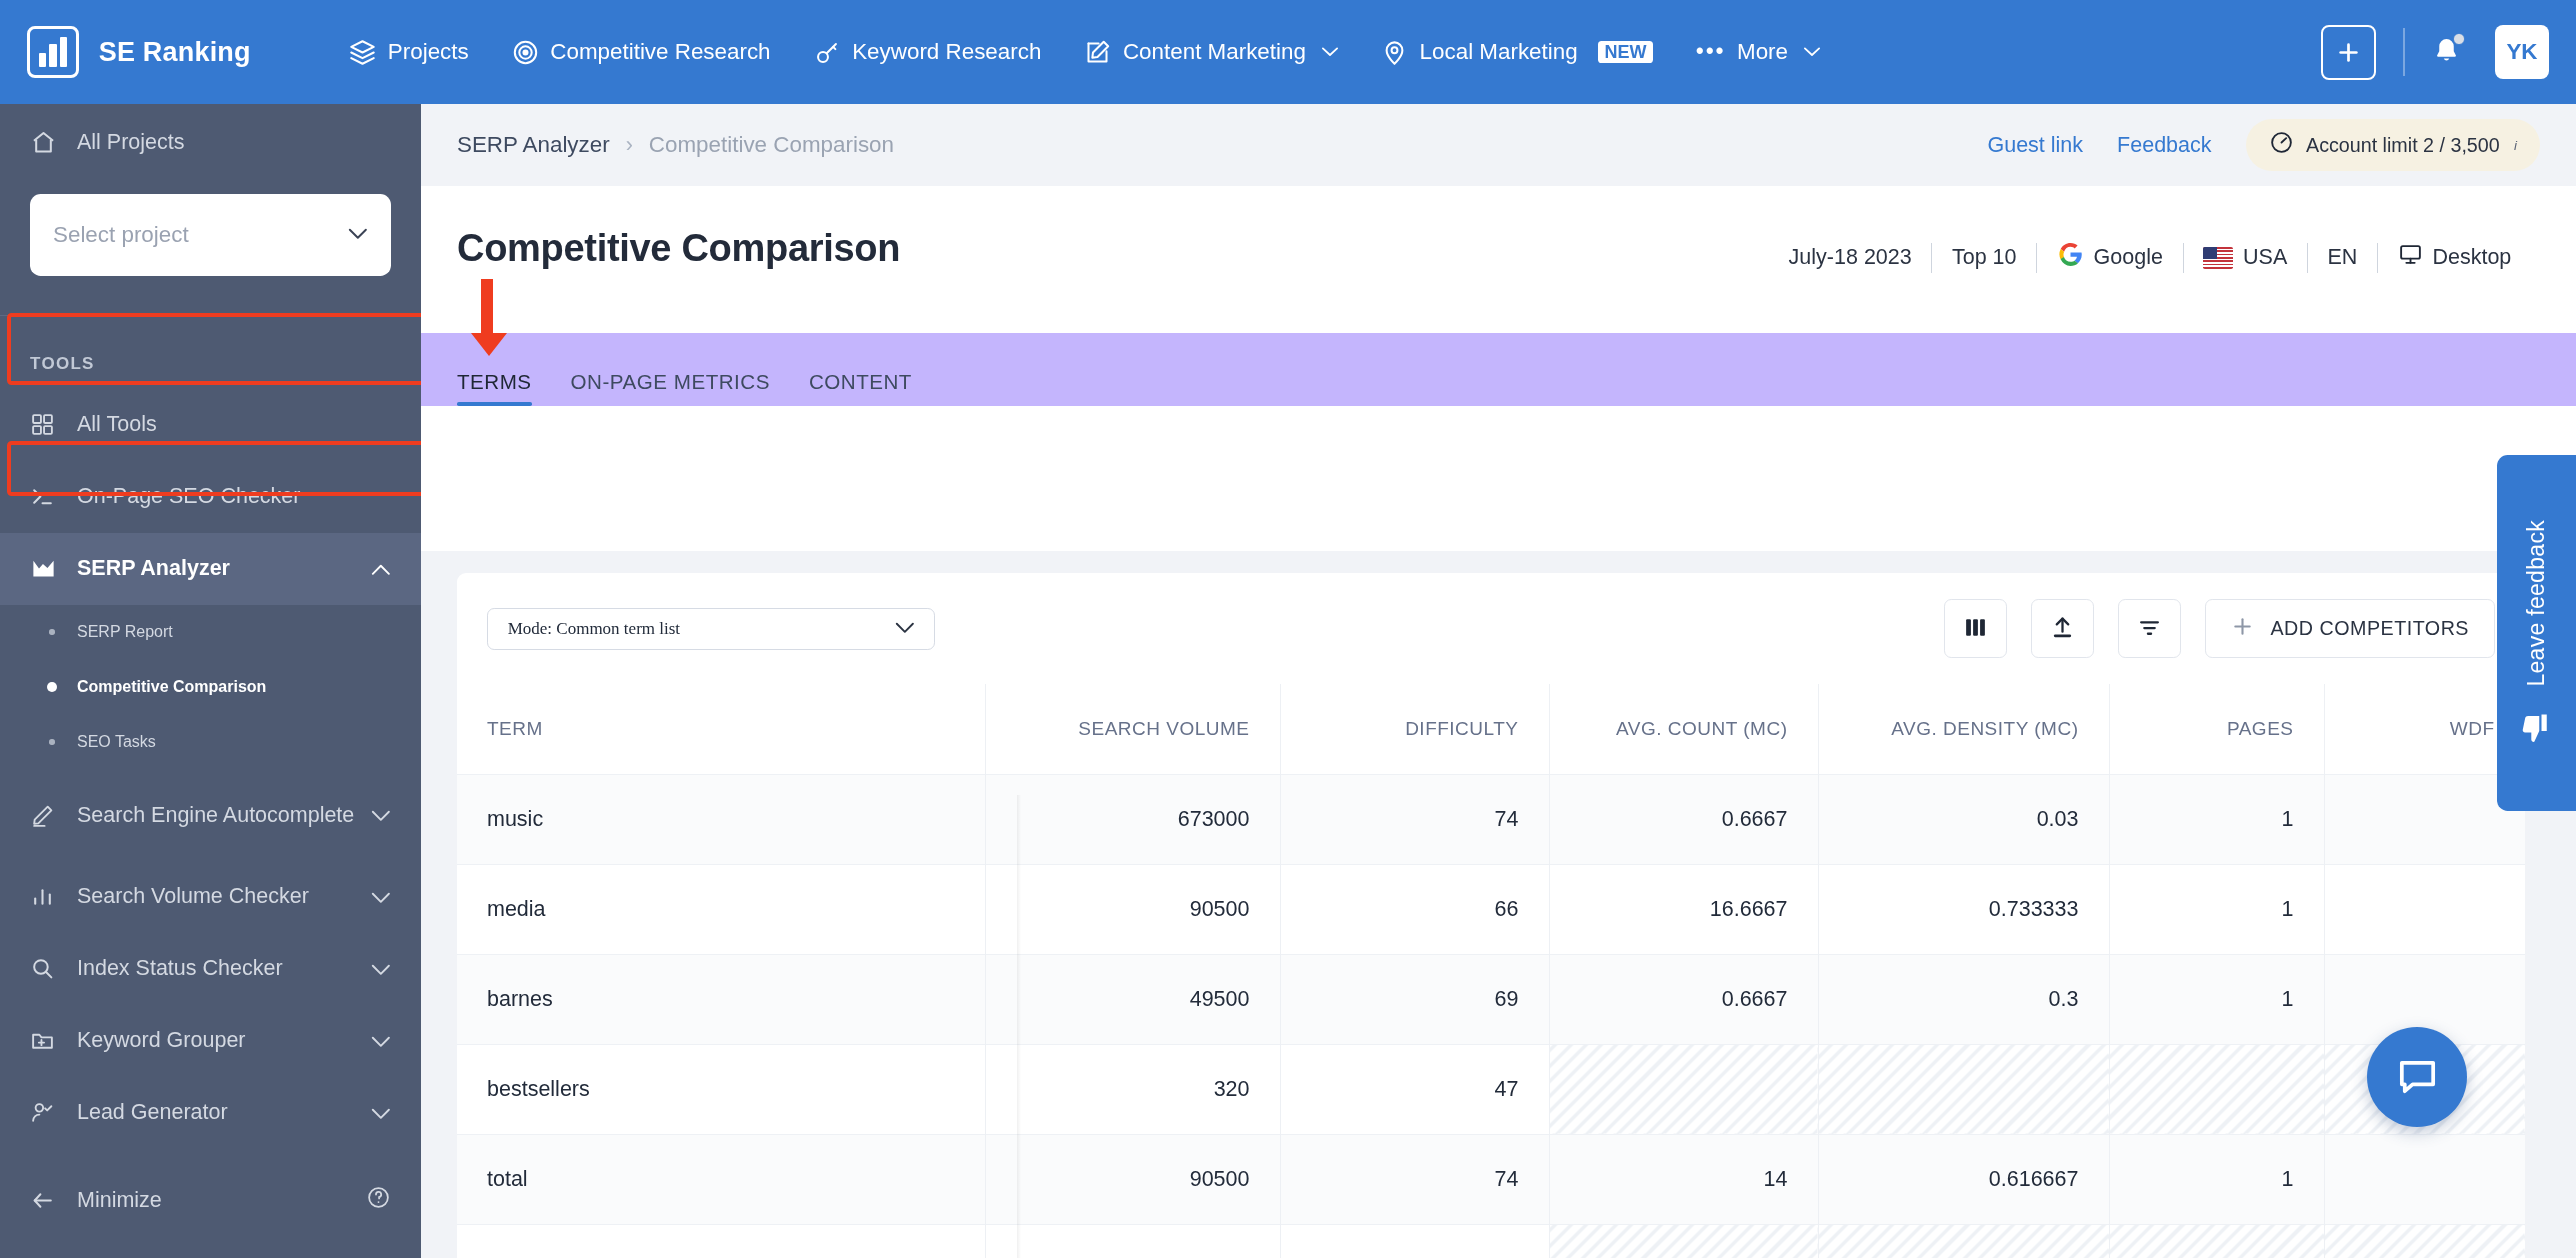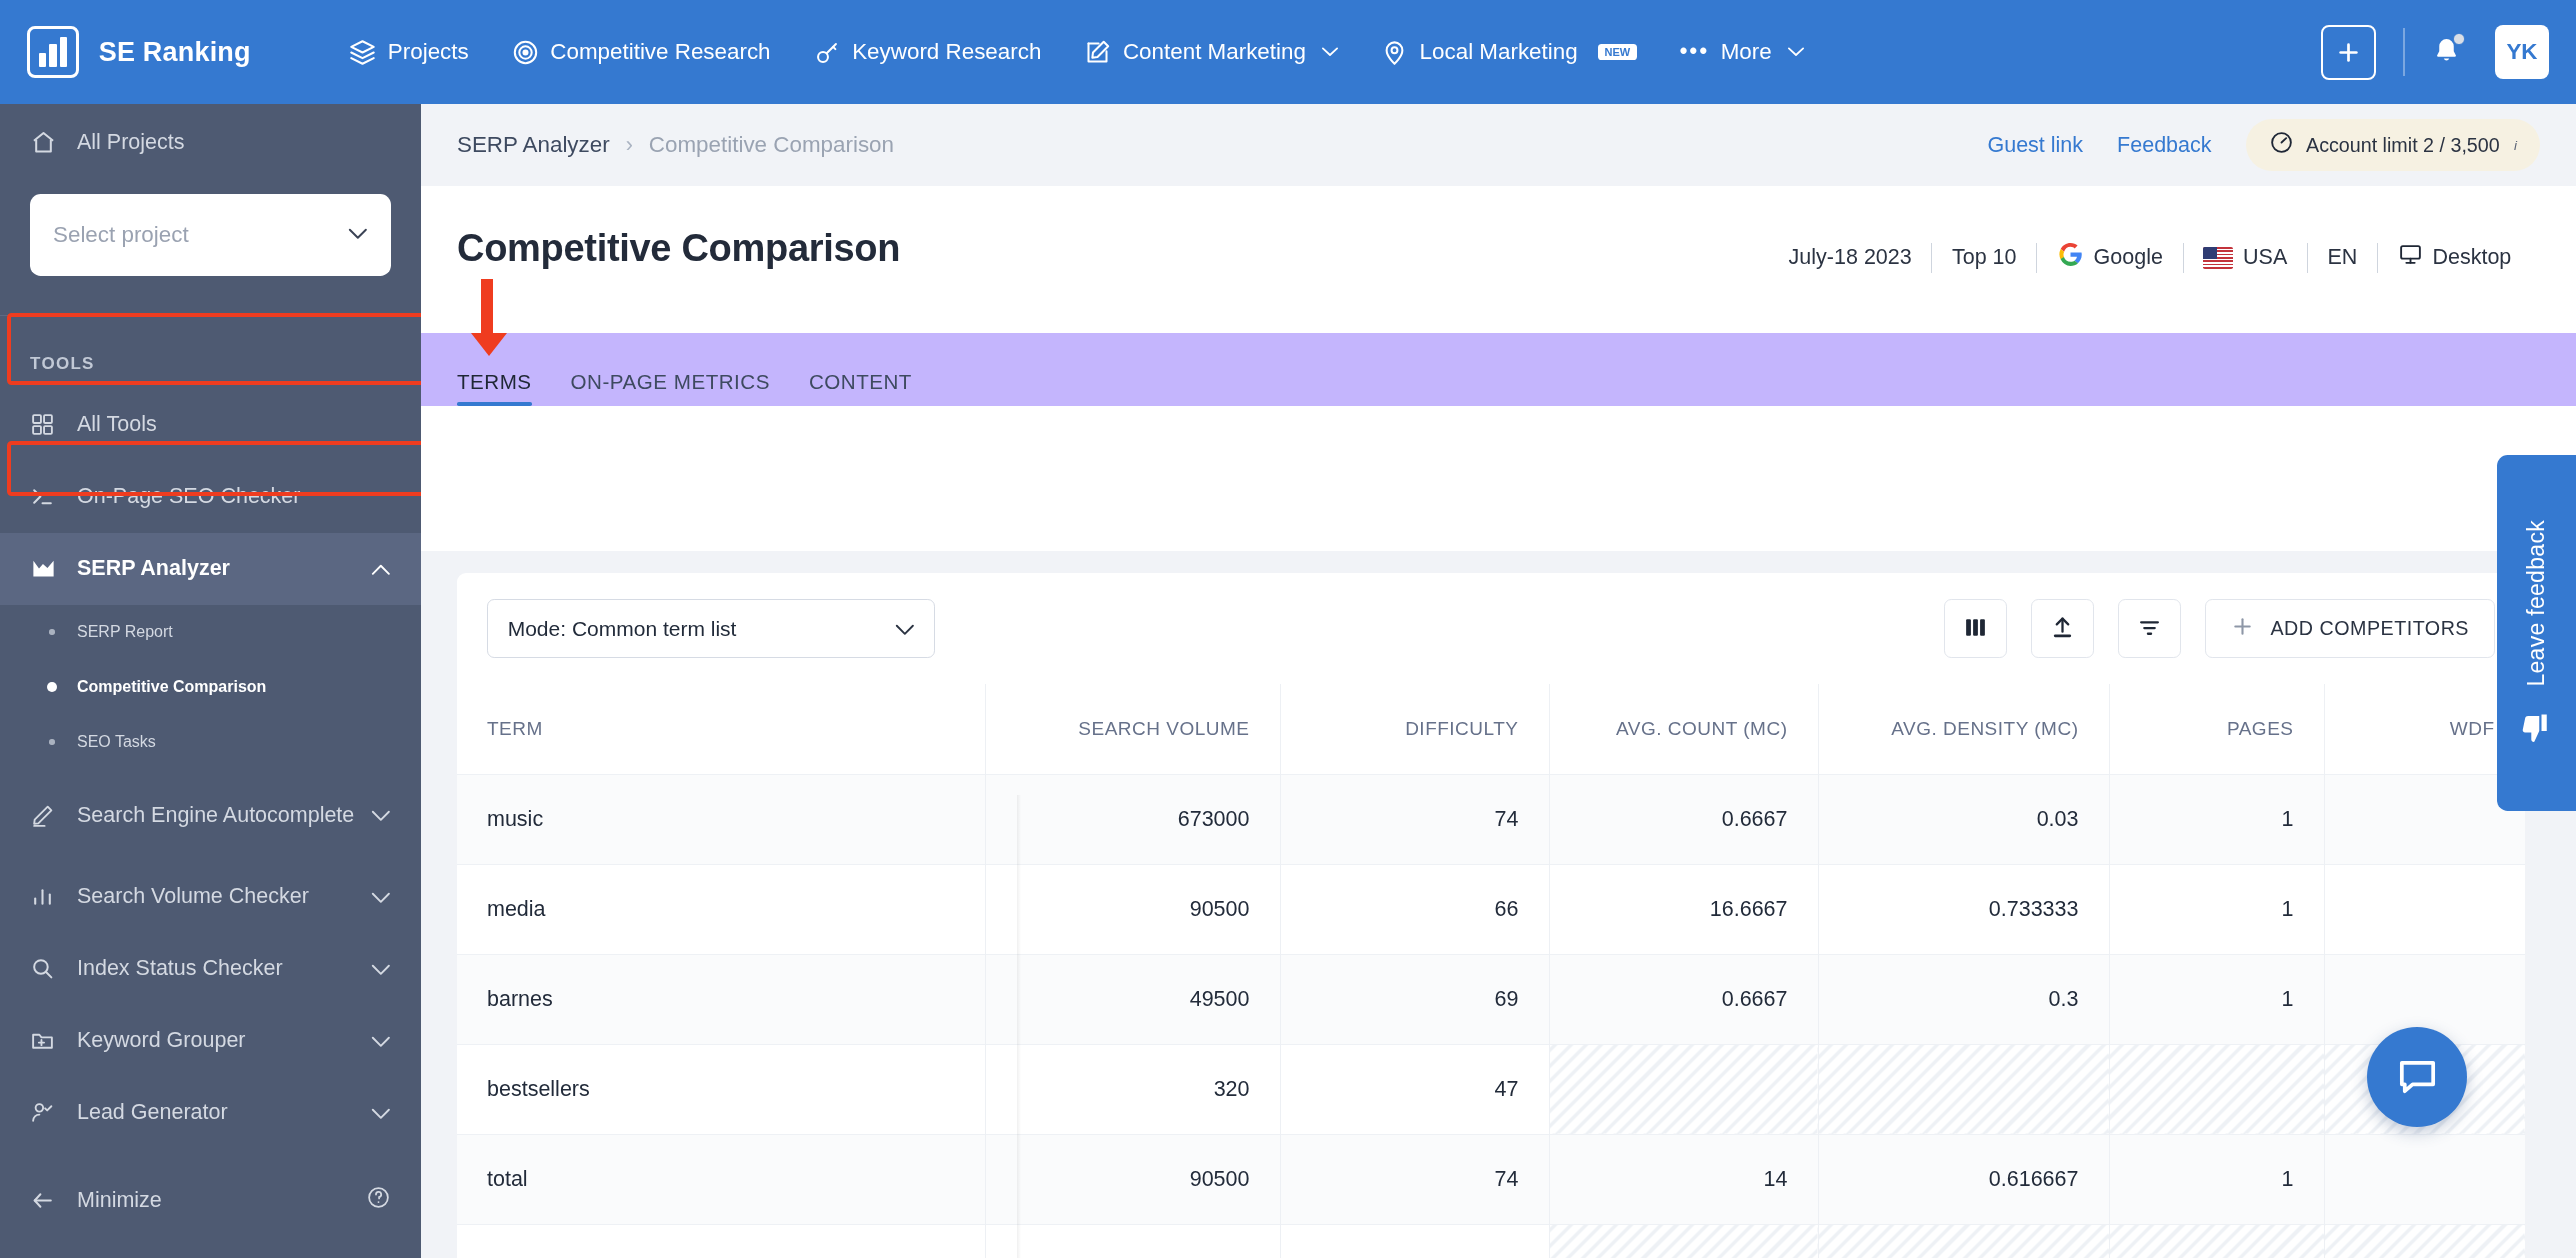--- a/index.html
+++ b/index.html
@@ -32,21 +32,21 @@
 
   .nav { display: flex; align-items: center; margin-left: 77px; gap: 0; }
   .nav-item {
     display: flex; align-items: center; gap: 11.6px;
     padding: 0 21.5px; height: 104px; font-size: 22.4px; white-space: nowrap;
     cursor: pointer;
   }
   .nav-item svg { display: block; }
   .chev { width: 16px; height: 9.8px; margin-left: 4.5px; }
   .badge-new {
-    background: #fff; color: #3579d0; font-size: 11px; font-weight: 700;
+    background: #fff; color: #3579d0; font-size: 18px; font-weight: 700;
     border-radius: 3.6px; padding: 2.7px 6.3px 1.8px; margin-left: 9px; line-height: 1;
   }
   .dots { letter-spacing: 1.8px; font-size: 23px; line-height: 0.4; }
 
   .topright { margin-left: auto; display: flex; align-items: center; gap: 0; padding-right: 27px; }
   .plus-btn {
     width: 55px; height: 55px; border: 2.7px solid #fff; border-radius: 8px;
     display: flex; align-items: center; justify-content: center; cursor: pointer;
   }
   .vsep { width: 1.8px; height: 48px; background: rgba(255,255,255,.35); margin: 0 27px; }
@@ -138,22 +138,22 @@
   .tab { font-size: 20.6px; letter-spacing: 0.5px; color: #3e4a60; margin-right: 39px; padding-bottom: 12.5px; cursor: pointer; position: relative; }
   .tab.active { color: #1f2735; font-weight: 400; }
   .tab.active::after { content: ""; position: absolute; left: 0; right: 0; bottom: 0; height: 4.5px; background: #3579d0; border-radius: 1.8px; }
 
   .content-card {
     position: absolute; left: 36px; top: 469px; width: 2068px; height: 686px;
     background: #fff; border-radius: 9px;
   }
   .toolbar { display: flex; align-items: center; height: 111px; padding: 0 30px; }
   .mode-select {
-    width: 448px; height: 59px; border: 1.3px solid #d6dbe4; border-radius: 7.2px;
-    display: flex; align-items: center; padding: 0 19.7px; font-size: 21px; color: #222b3a; cursor: pointer;
+    width: 448px; height: 42px; border: 1.3px solid #d6dbe4; border-radius: 7.2px;
+    display: flex; align-items: center; padding: 0 19.7px; font-size: 17px; color: #222b3a; cursor: pointer; font-family: Liberation Serif, serif;
   }
   .mode-select .cv { margin-left: auto; }
   .tb-right { margin-left: auto; display: flex; align-items: center; gap: 24px; }
   .icon-btn {
     width: 63px; height: 59px; border: 1.3px solid #e1e5ec; border-radius: 7.2px;
     display: flex; align-items: center; justify-content: center; background: #fff; cursor: pointer;
   }
   .add-btn {
     height: 59px; border: 1.3px solid #e1e5ec; border-radius: 7.2px; background: #fff;
     display: flex; align-items: center; gap: 16px; padding: 0 25px;

